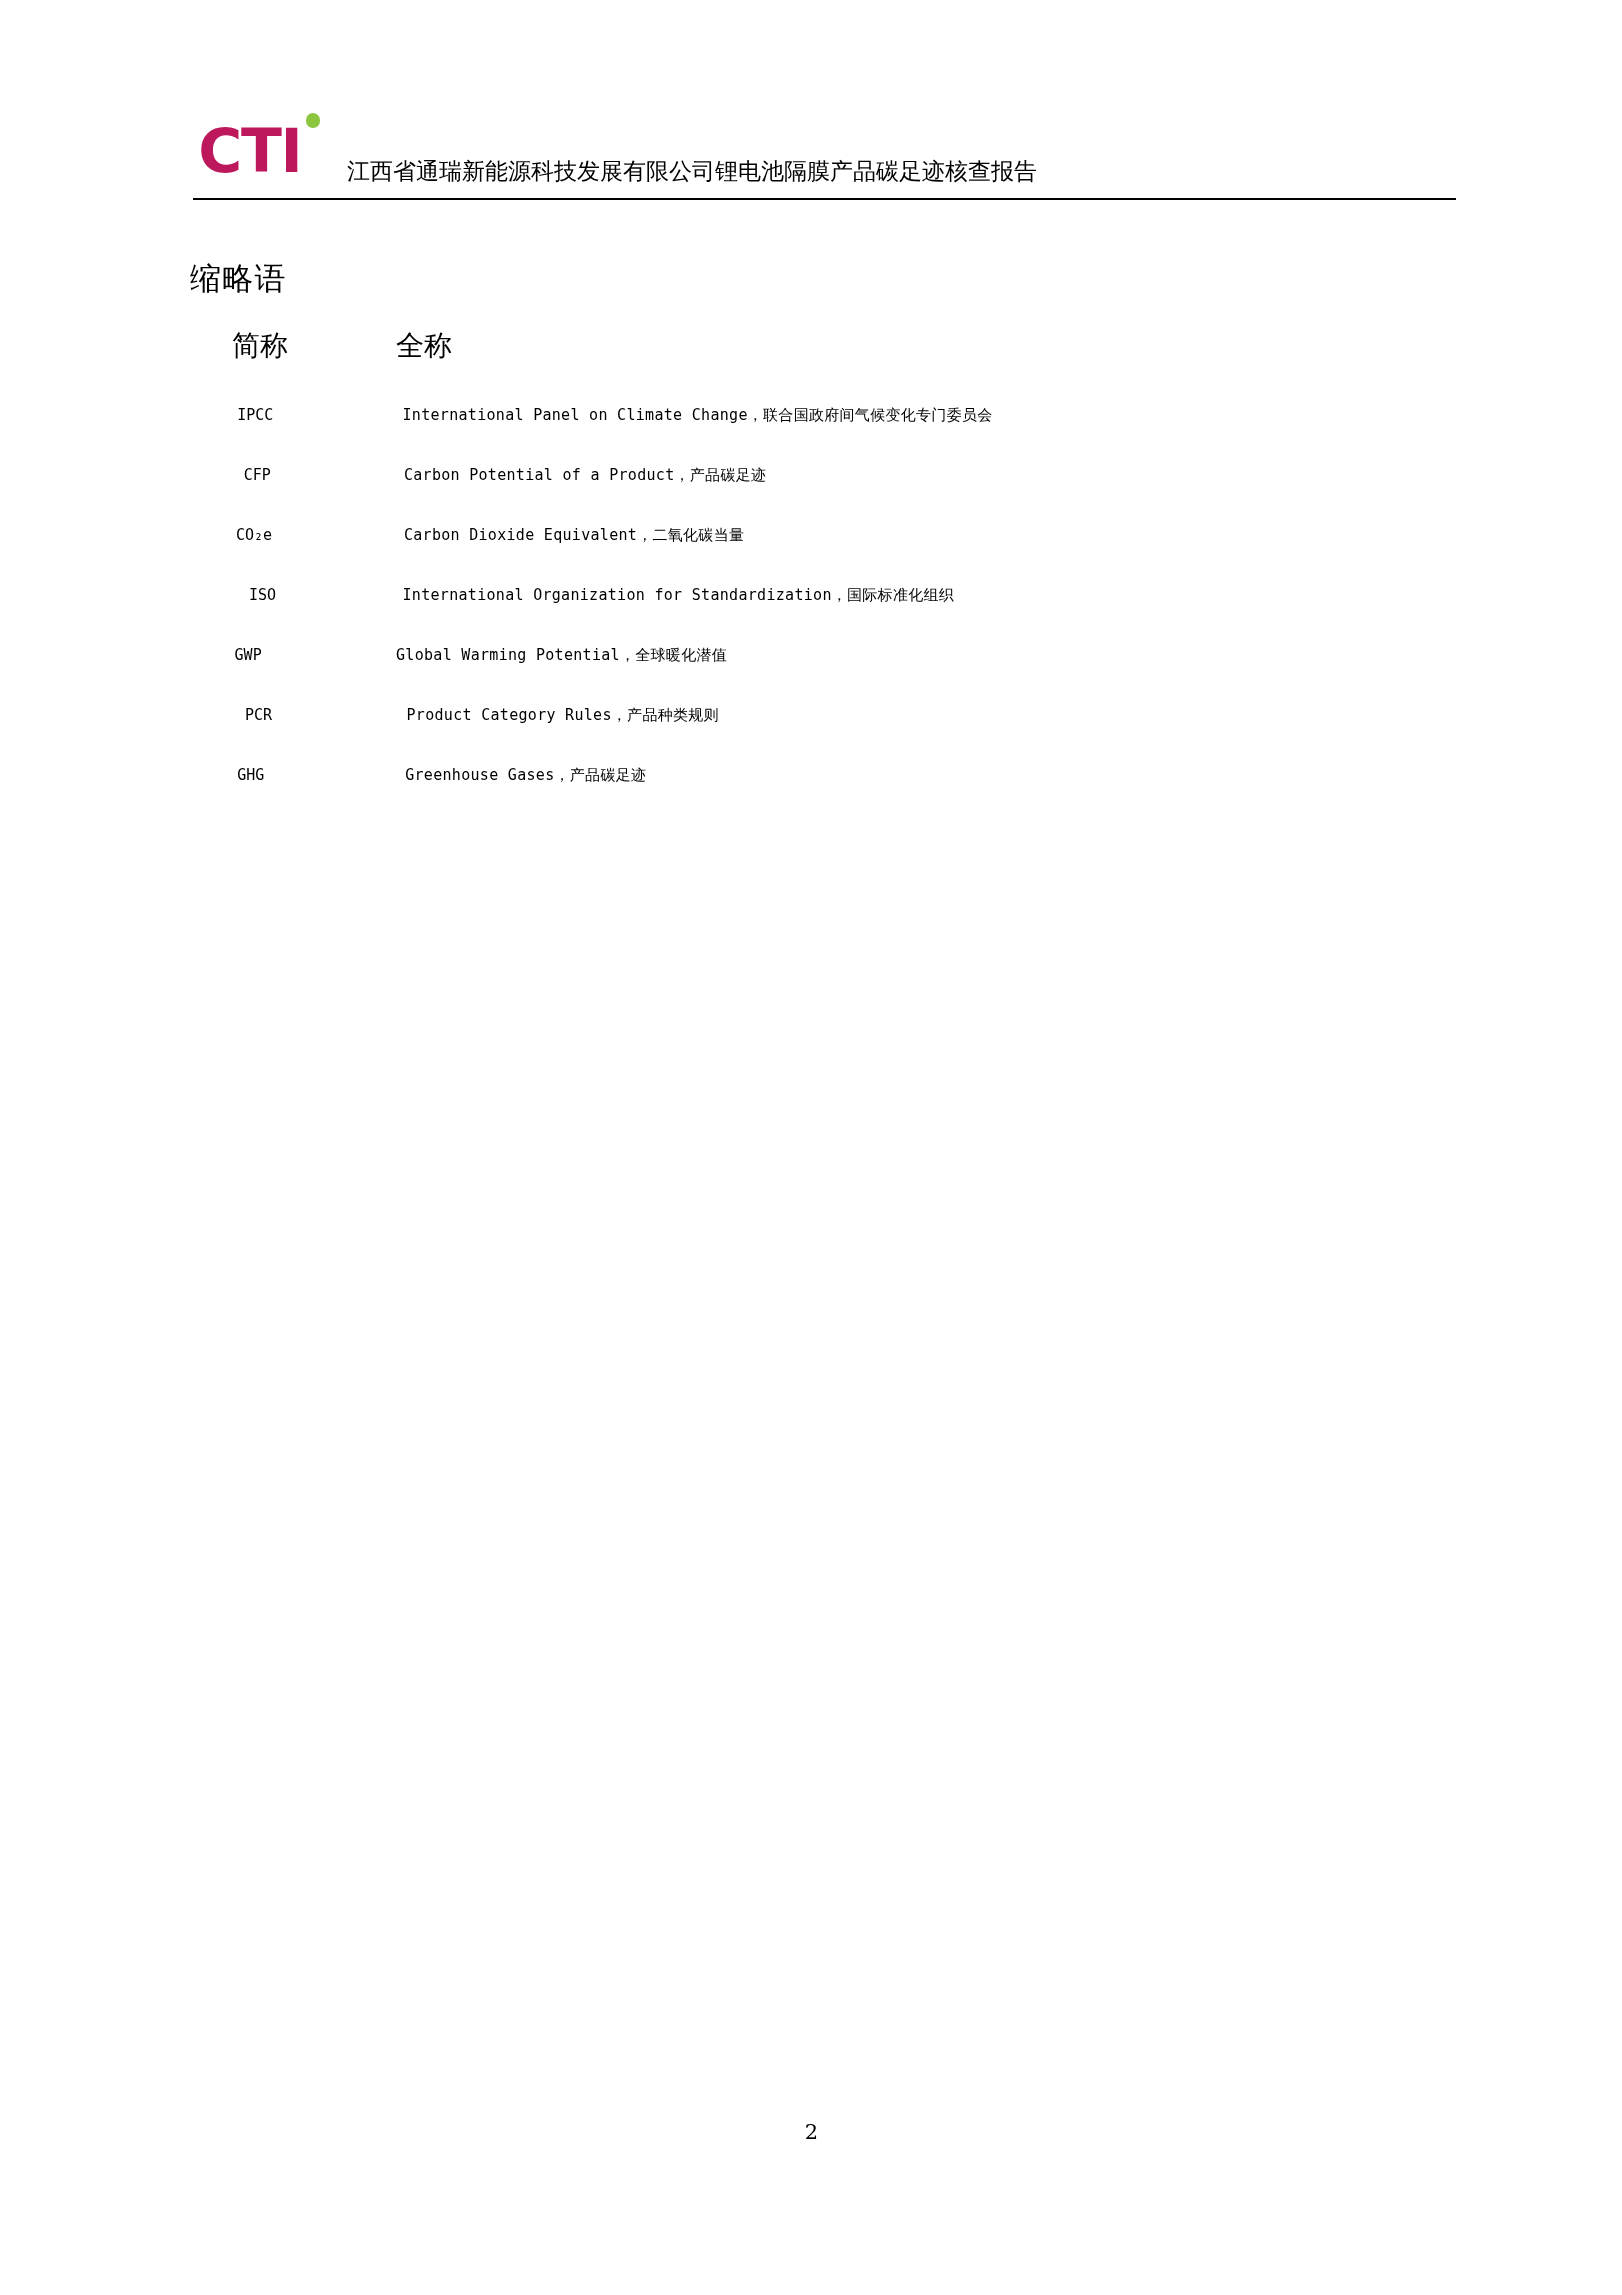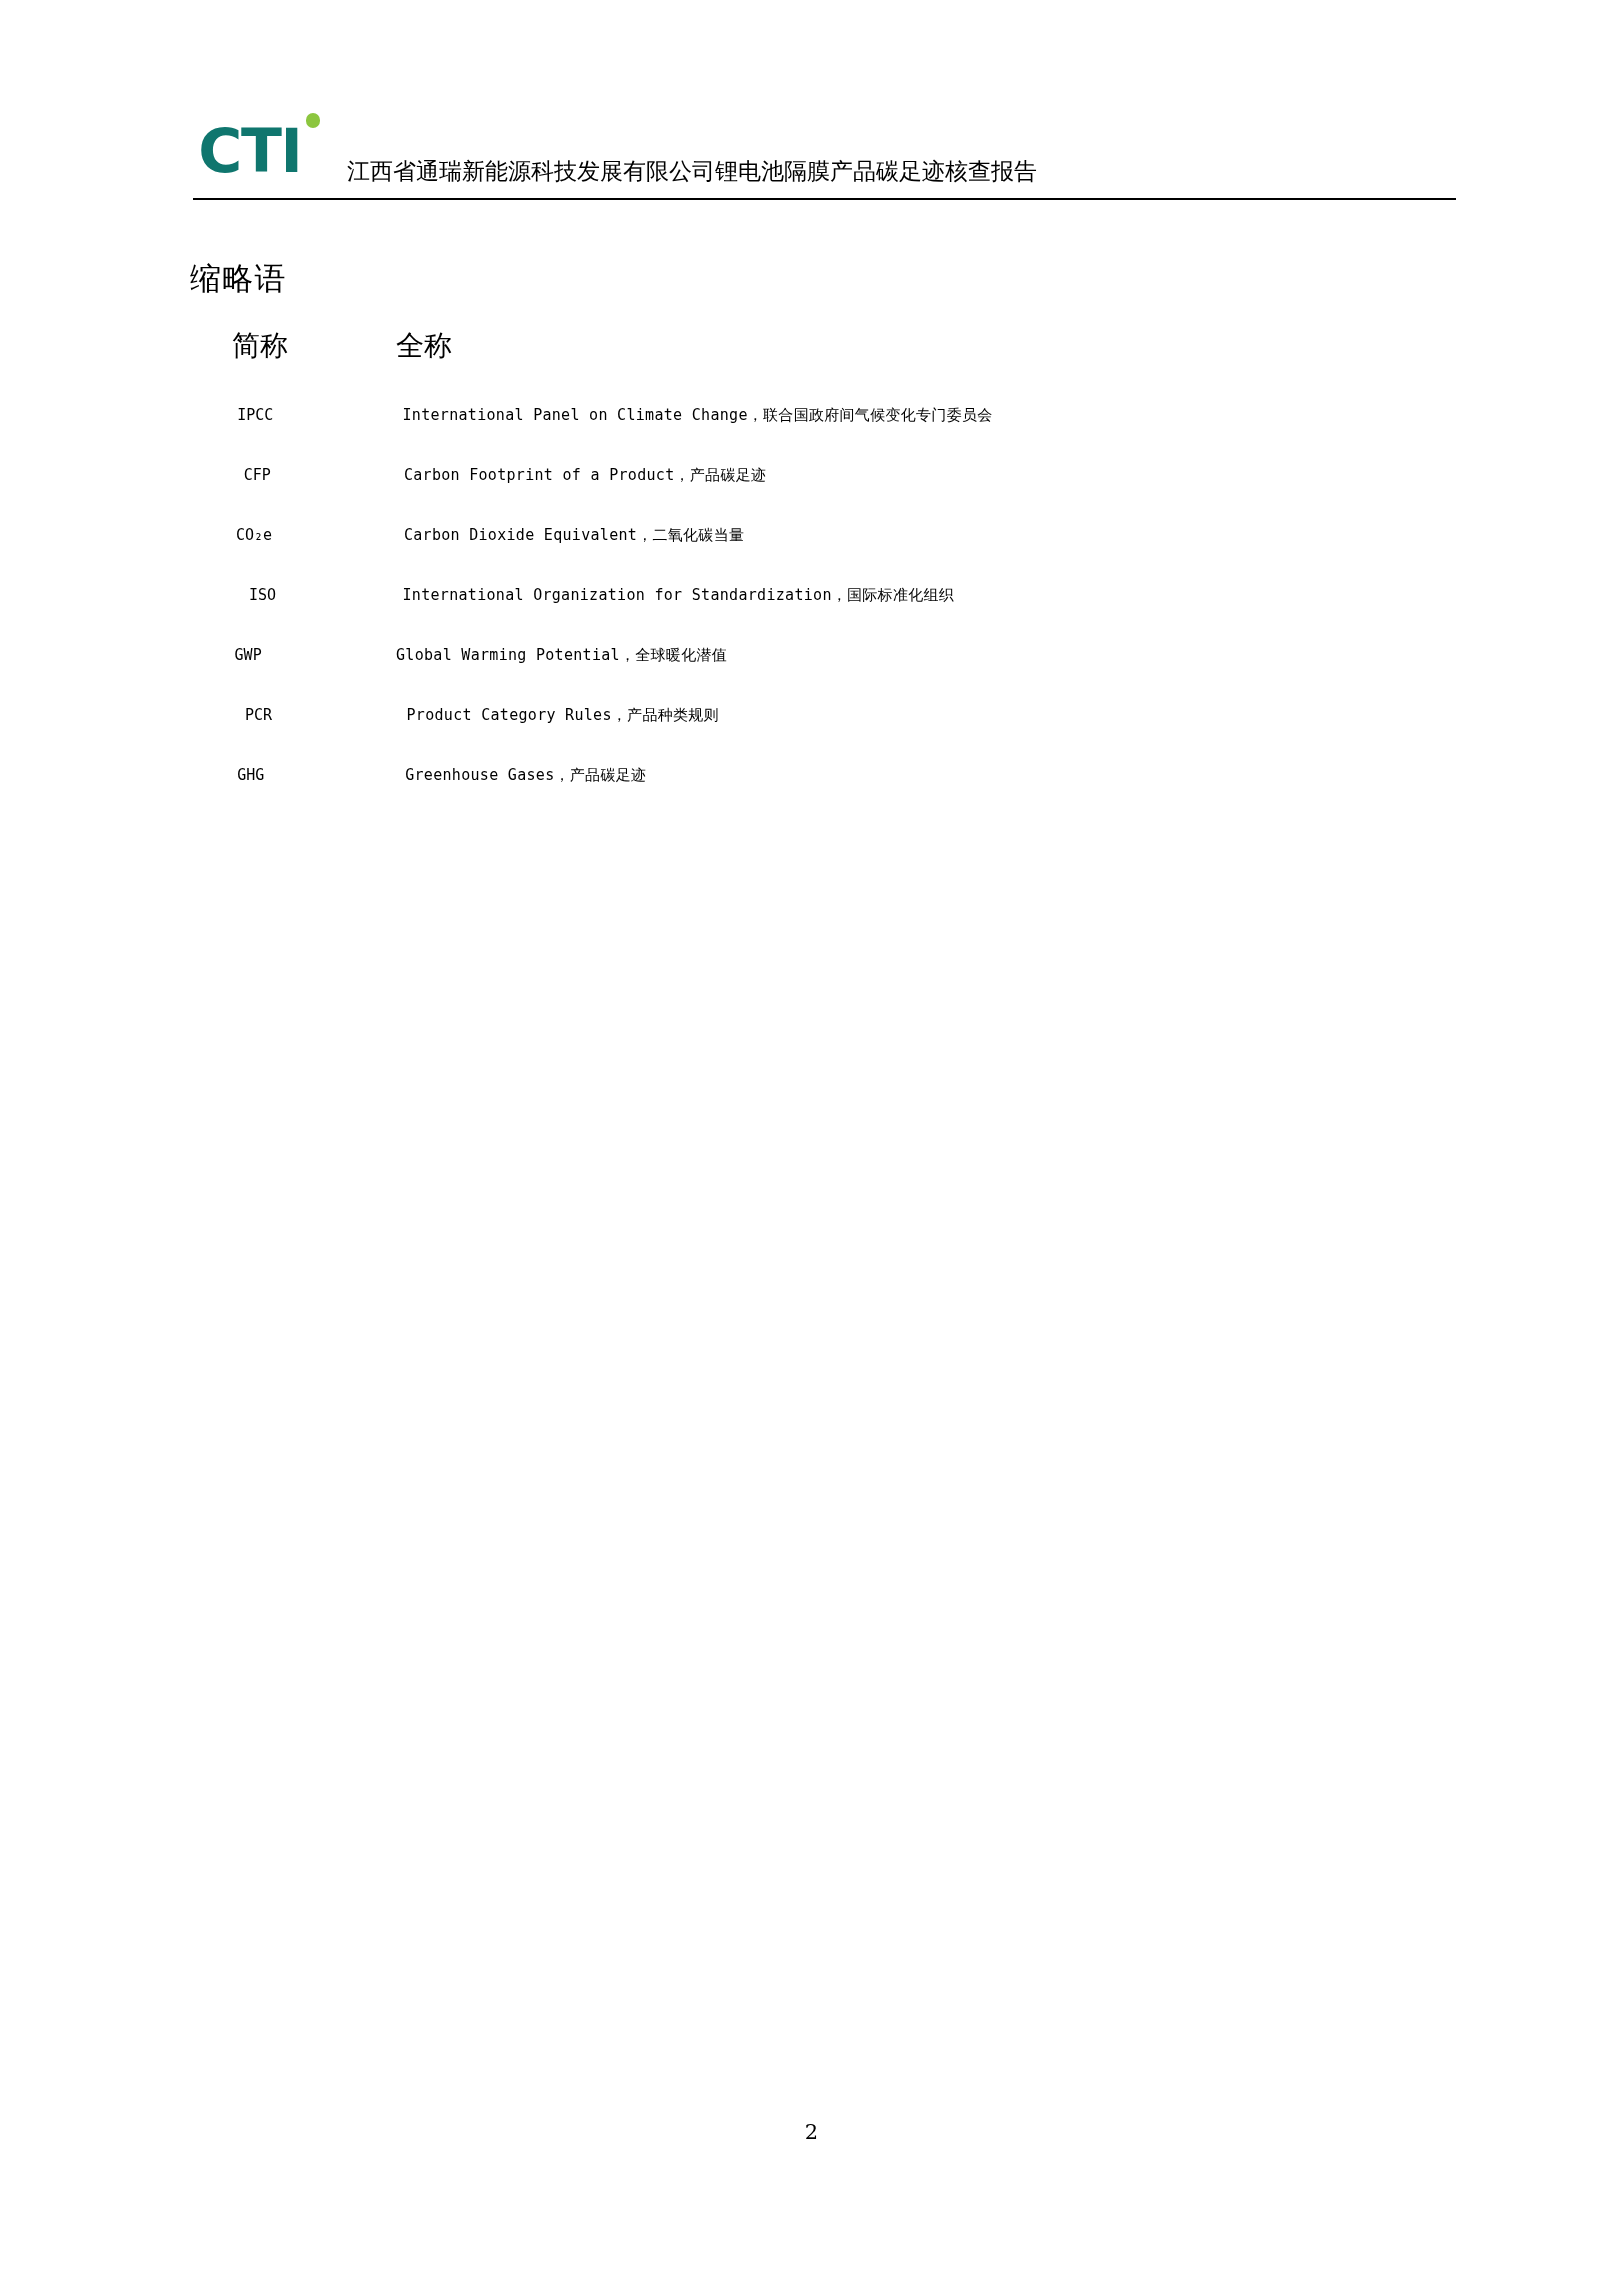--- a/index.html
+++ b/index.html
@@ -41,21 +41,21 @@
     position: relative;
     width: 154px;
     height: 98px;
     flex: 0 0 auto;
   }
   .logo-text {
     font-family: "DejaVu Sans", sans-serif;
     font-weight: bold;
     font-size: 60px;
     letter-spacing: -1.3px;
-    color: #0f766e;
+    color: #be185d;
     position: absolute;
     left: 5.2px;
     top: 26px;
     line-height: 1;
   }
   .logo-dot {
     position: absolute;
     width: 14.4px;
     height: 14.4px;
     border-radius: 50%;
@@ -193,21 +193,21 @@
         <th class="th-full">全称</th>
       </tr>
     </thead>
     <tbody>
       <tr data-row="0">
         <td class="cell-short">IPCC</td>
         <td class="cell-full">International Panel on Climate Change，联合国政府间气候变化专门委员会</td>
       </tr>
       <tr data-row="1">
         <td class="cell-short">CFP</td>
-        <td class="cell-full">Carbon Footprint of a Product，产品碳足迹</td>
+        <td class="cell-full">Carbon Potential of a Product，产品碳足迹</td>
       </tr>
       <tr data-row="2">
         <td class="cell-short">CO₂e</td>
         <td class="cell-full">Carbon Dioxide Equivalent，二氧化碳当量</td>
       </tr>
       <tr data-row="4">
         <td class="cell-short">ISO</td>
         <td class="cell-full">International Organization for Standardization，国际标准化组织</td>
       </tr>
       <tr data-row="5">

